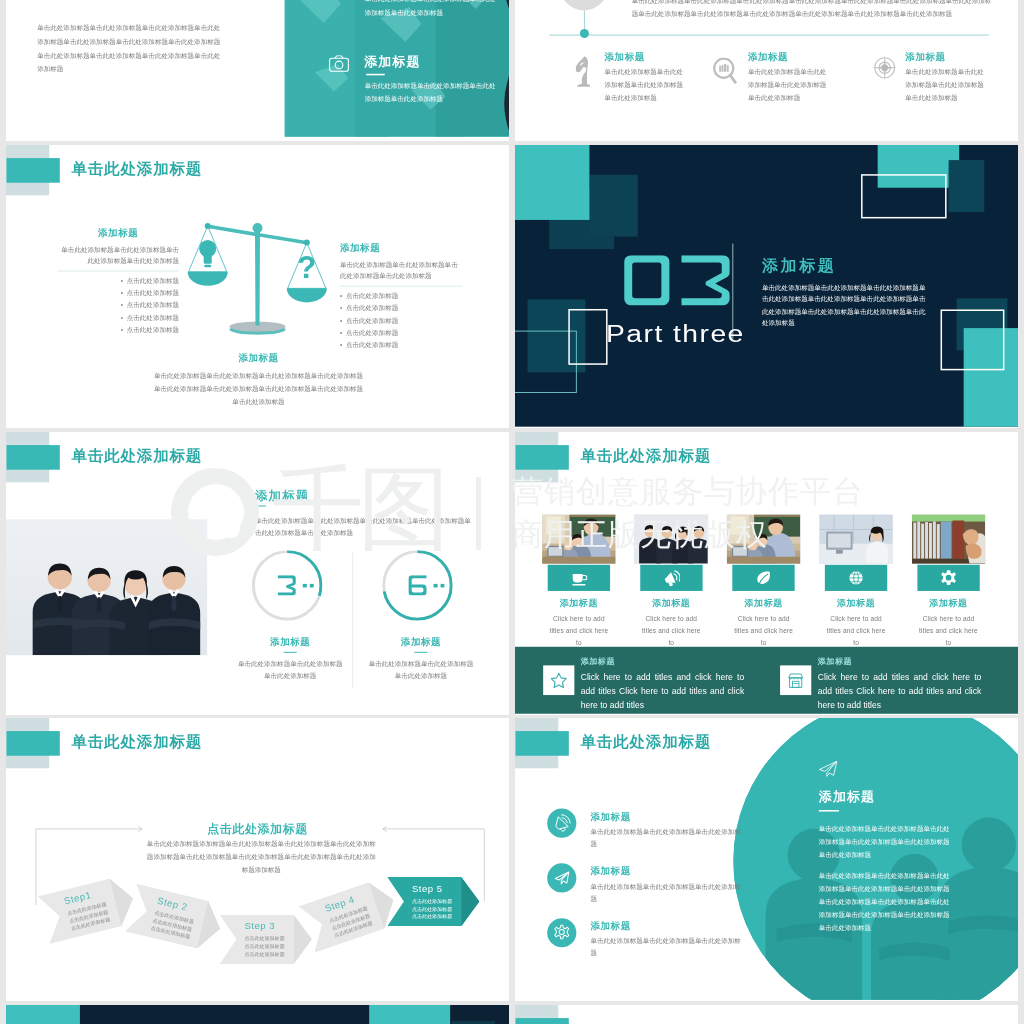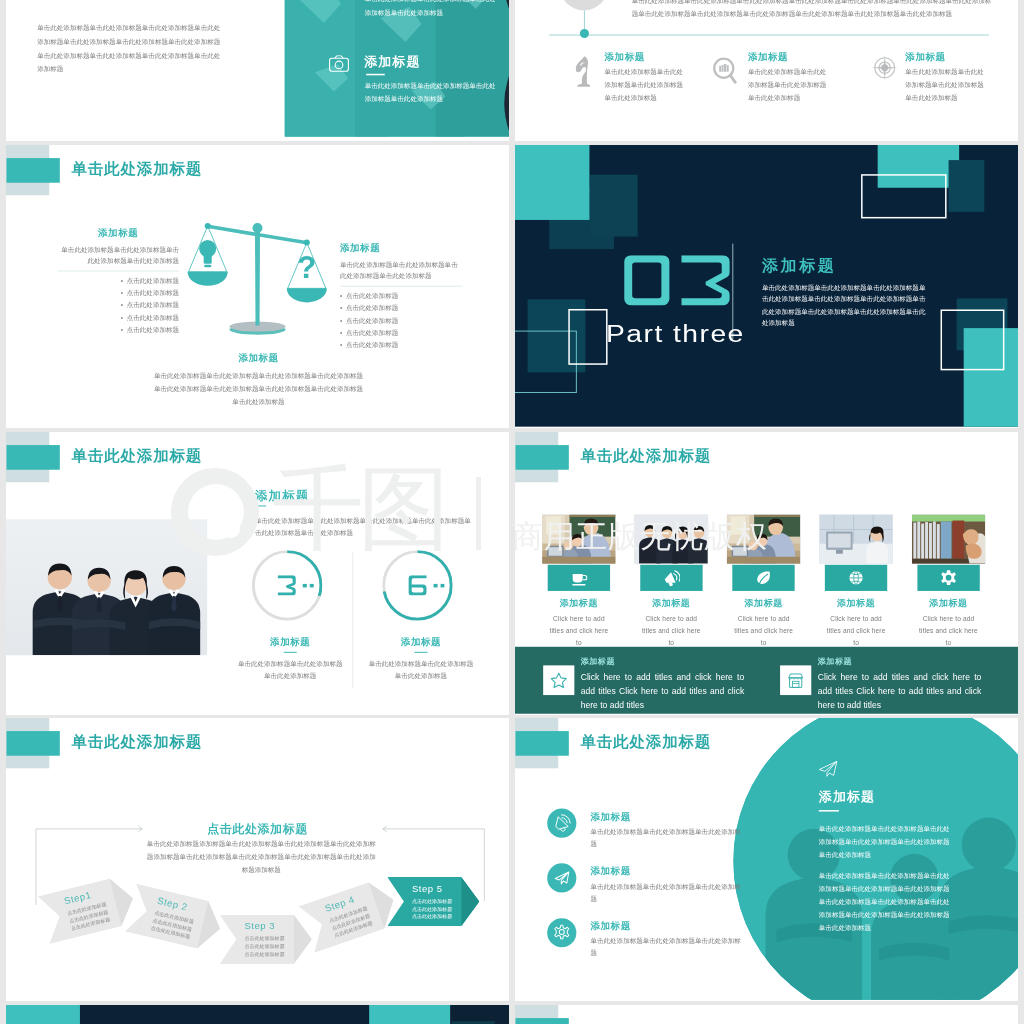--- a/index.html
+++ b/index.html
@@ -666,16 +666,17 @@
 
 <div class="abs" id="watermark" style="left:0;top:0;width:1024px;height:1024px;pointer-events:none;z-index:50;">
   <svg class="abs" style="left:170px;top:466px;width:90px;height:92px;" viewBox="0 0 90 92">
     <path d="M45 2 A43 43 0 1 0 45 90 A43 43 0 0 0 45 2 Z
              M46 18 A28 28 0 1 1 46 74 A28 28 0 0 1 46 18 Z" fill="#eeefef" fill-rule="evenodd"></path>
     <circle cx="61" cy="63" r="9" fill="#ffffff"></circle>
   </svg>
   <div class="abs" style="left:272px;top:462px;font-size:92px;line-height:1;color:#eeefef;font-weight:500;">千</div>
   <div class="abs" style="left:358px;top:462px;font-size:92px;line-height:1;color:#eeefef;font-weight:500;">图</div>
   <div class="abs" style="left:476px;top:477px;width:5px;height:73px;background:#eeefef;"></div>
-  <div class="abs" style="left:512px;top:521px;font-size:31px;line-height:1;color:#f0f1f1;letter-spacing:1px;">商用正版无忧版权</div>
+  <div class="abs" style="left:512px;top:476px;font-size:31px;line-height:1;color:#f0f1f1;letter-spacing:1px;">营销创意服务与协作平台</div>
+  <div class="abs" style="left:512px;top:521px;font-size:31px;line-height:1;color:#f0f1f1;letter-spacing:1px;font-family:Liberation Mono, monospace;">商用正版无忧版权</div>
 </div>
 
 </div>
 
 </body></html>

